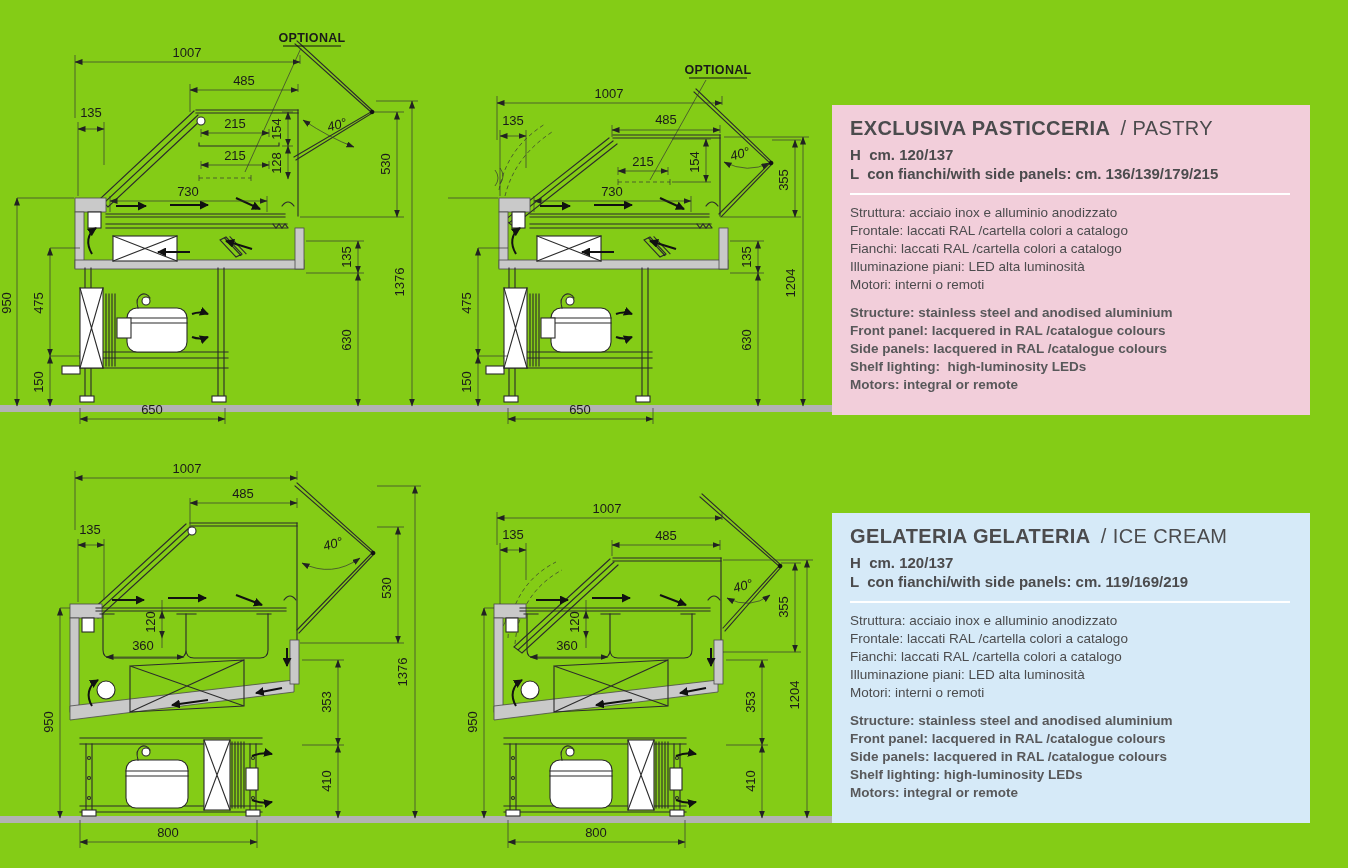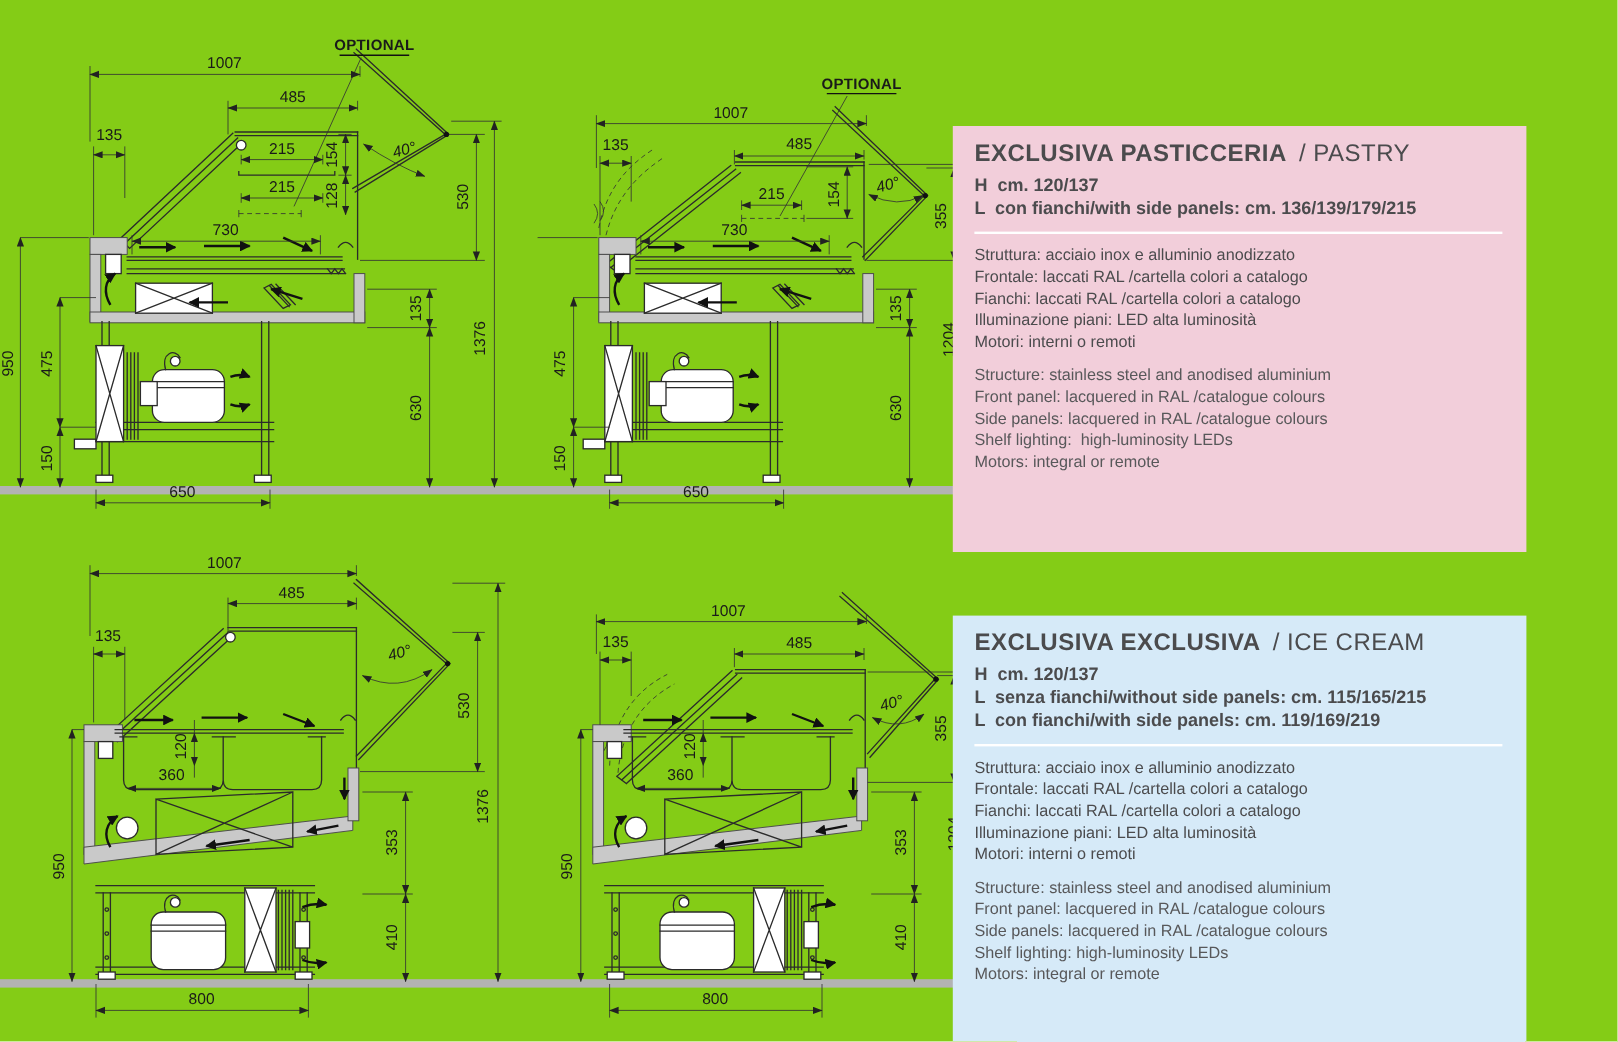--- a/index.html
+++ b/index.html
@@ -11,31 +11,31 @@
   svg.drawing{position:absolute;}
   svg text{font-family:"Liberation Sans",sans-serif;font-size:13px;fill:#1a1a1a;text-anchor:middle;}
   svg text.opt{font-size:12.5px;font-weight:bold;letter-spacing:.3px;}
   svg text.ang{font-style:italic;}
   .st{stroke:#2b2b2b;stroke-width:1.1;fill:none;stroke-linecap:square;}
   .gr{fill:#c9c9c9;stroke:#4a4a4a;stroke-width:.8;}
   .wh{fill:#fff;stroke:#2b2b2b;stroke-width:1.1;}
   .dm{stroke:#333;stroke-width:.7;fill:none;}
   .dsh{stroke-dasharray:4 3;}
   .flow{stroke:#111;stroke-width:2;fill:none;}
-  .panel{position:absolute;left:794px;width:478px;height:355px;box-sizing:border-box;
+  .panel{position:absolute;left:832px;width:478px;height:310px;box-sizing:border-box;
          padding:12px 20px 0 18px;color:#4b4b4d;}
   #panel-pastry{top:105px;}
   #panel-gelateria{top:513px;}
   .panel-title{margin:0 0 5px 0;font-size:20px;font-weight:bold;letter-spacing:.4px;}
   .t-sub{font-weight:normal;margin-left:5px;}
   .size-line{font-size:15px;font-weight:bold;line-height:19px;white-space:pre-wrap;}
   .sep{height:2px;background:#ffffff;margin:10px 0 9px 0;width:440px;}
   .spec{font-size:13.5px;line-height:18px;white-space:pre-wrap;}
   .spec.it{font-weight:normal;}
-  .spec.en{color:#58585a;}
+  .spec.en{color:#58585a;font-weight:bold;}
   .spec-gap{height:10px;}
 </style>
 </head>
 <body>
 
 <div id="page">
 
   <div class="ground" id="ground-top"></div>
   <div class="ground" id="ground-bottom"></div>
 
@@ -457,25 +457,24 @@
     <div class="spec-gap"></div>
     <div class="spec en">Structure: stainless steel and anodised aluminium</div>
     <div class="spec en">Front panel: lacquered in RAL /catalogue colours</div>
     <div class="spec en">Side panels: lacquered in RAL /catalogue colours</div>
     <div class="spec en">Shelf lighting:  high-luminosity LEDs</div>
     <div class="spec en">Motors: integral or remote</div>
   </section>
 
   <section class="panel" id="panel-gelateria" style="background-color: rgb(214, 234, 248);">
     <h2 class="panel-title">
-      <span class="t-main">EXCLUSIVA EXCLUSIVA</span>
+      <span class="t-main">GELATERIA GELATERIA</span>
       <span class="t-sub">/ ICE CREAM</span>
     </h2>
     <div class="size-line">H  cm. 120/137</div>
-    <div class="size-line">L  senza fianchi/without side panels: cm. 115/165/215</div>
     <div class="size-line">L  con fianchi/with side panels: cm. 119/169/219</div>
     <div class="sep"></div>
     <div class="spec it">Struttura: acciaio inox e alluminio anodizzato</div>
     <div class="spec it">Frontale: laccati RAL /cartella colori a catalogo</div>
     <div class="spec it">Fianchi: laccati RAL /cartella colori a catalogo</div>
     <div class="spec it">Illuminazione piani: LED alta luminosità</div>
     <div class="spec it">Motori: interni o remoti</div>
     <div class="spec-gap"></div>
     <div class="spec en">Structure: stainless steel and anodised aluminium</div>
     <div class="spec en">Front panel: lacquered in RAL /catalogue colours</div>

